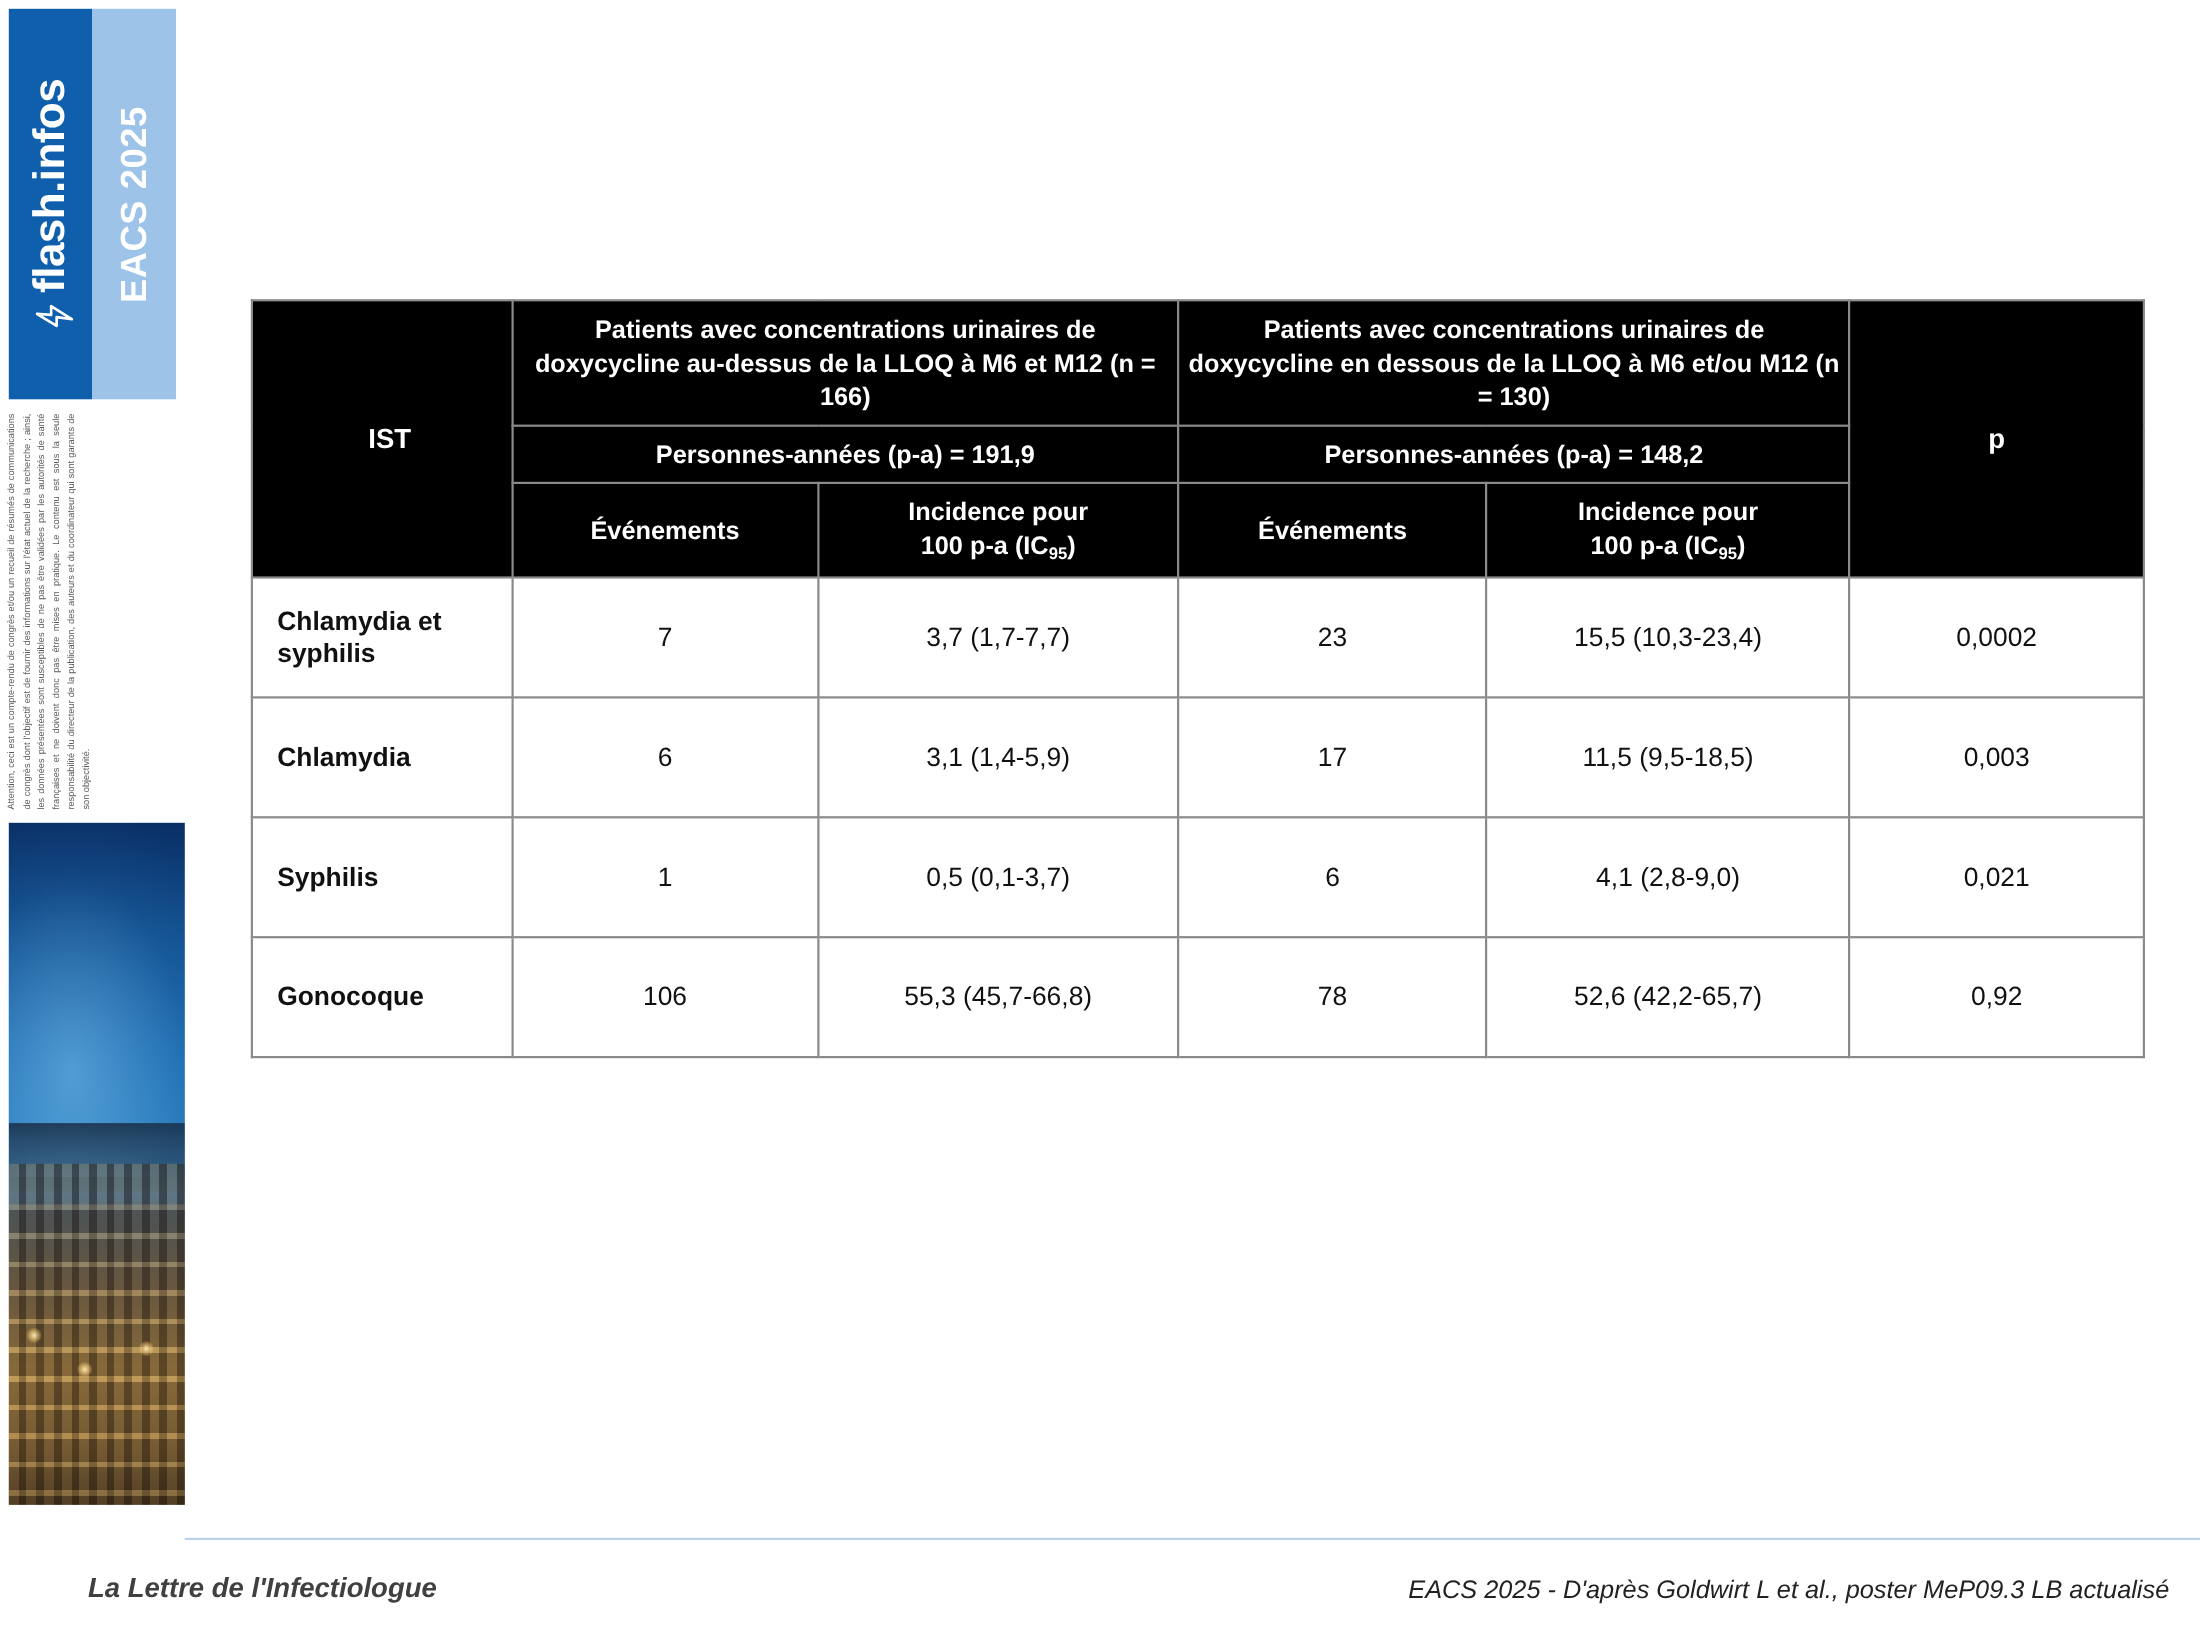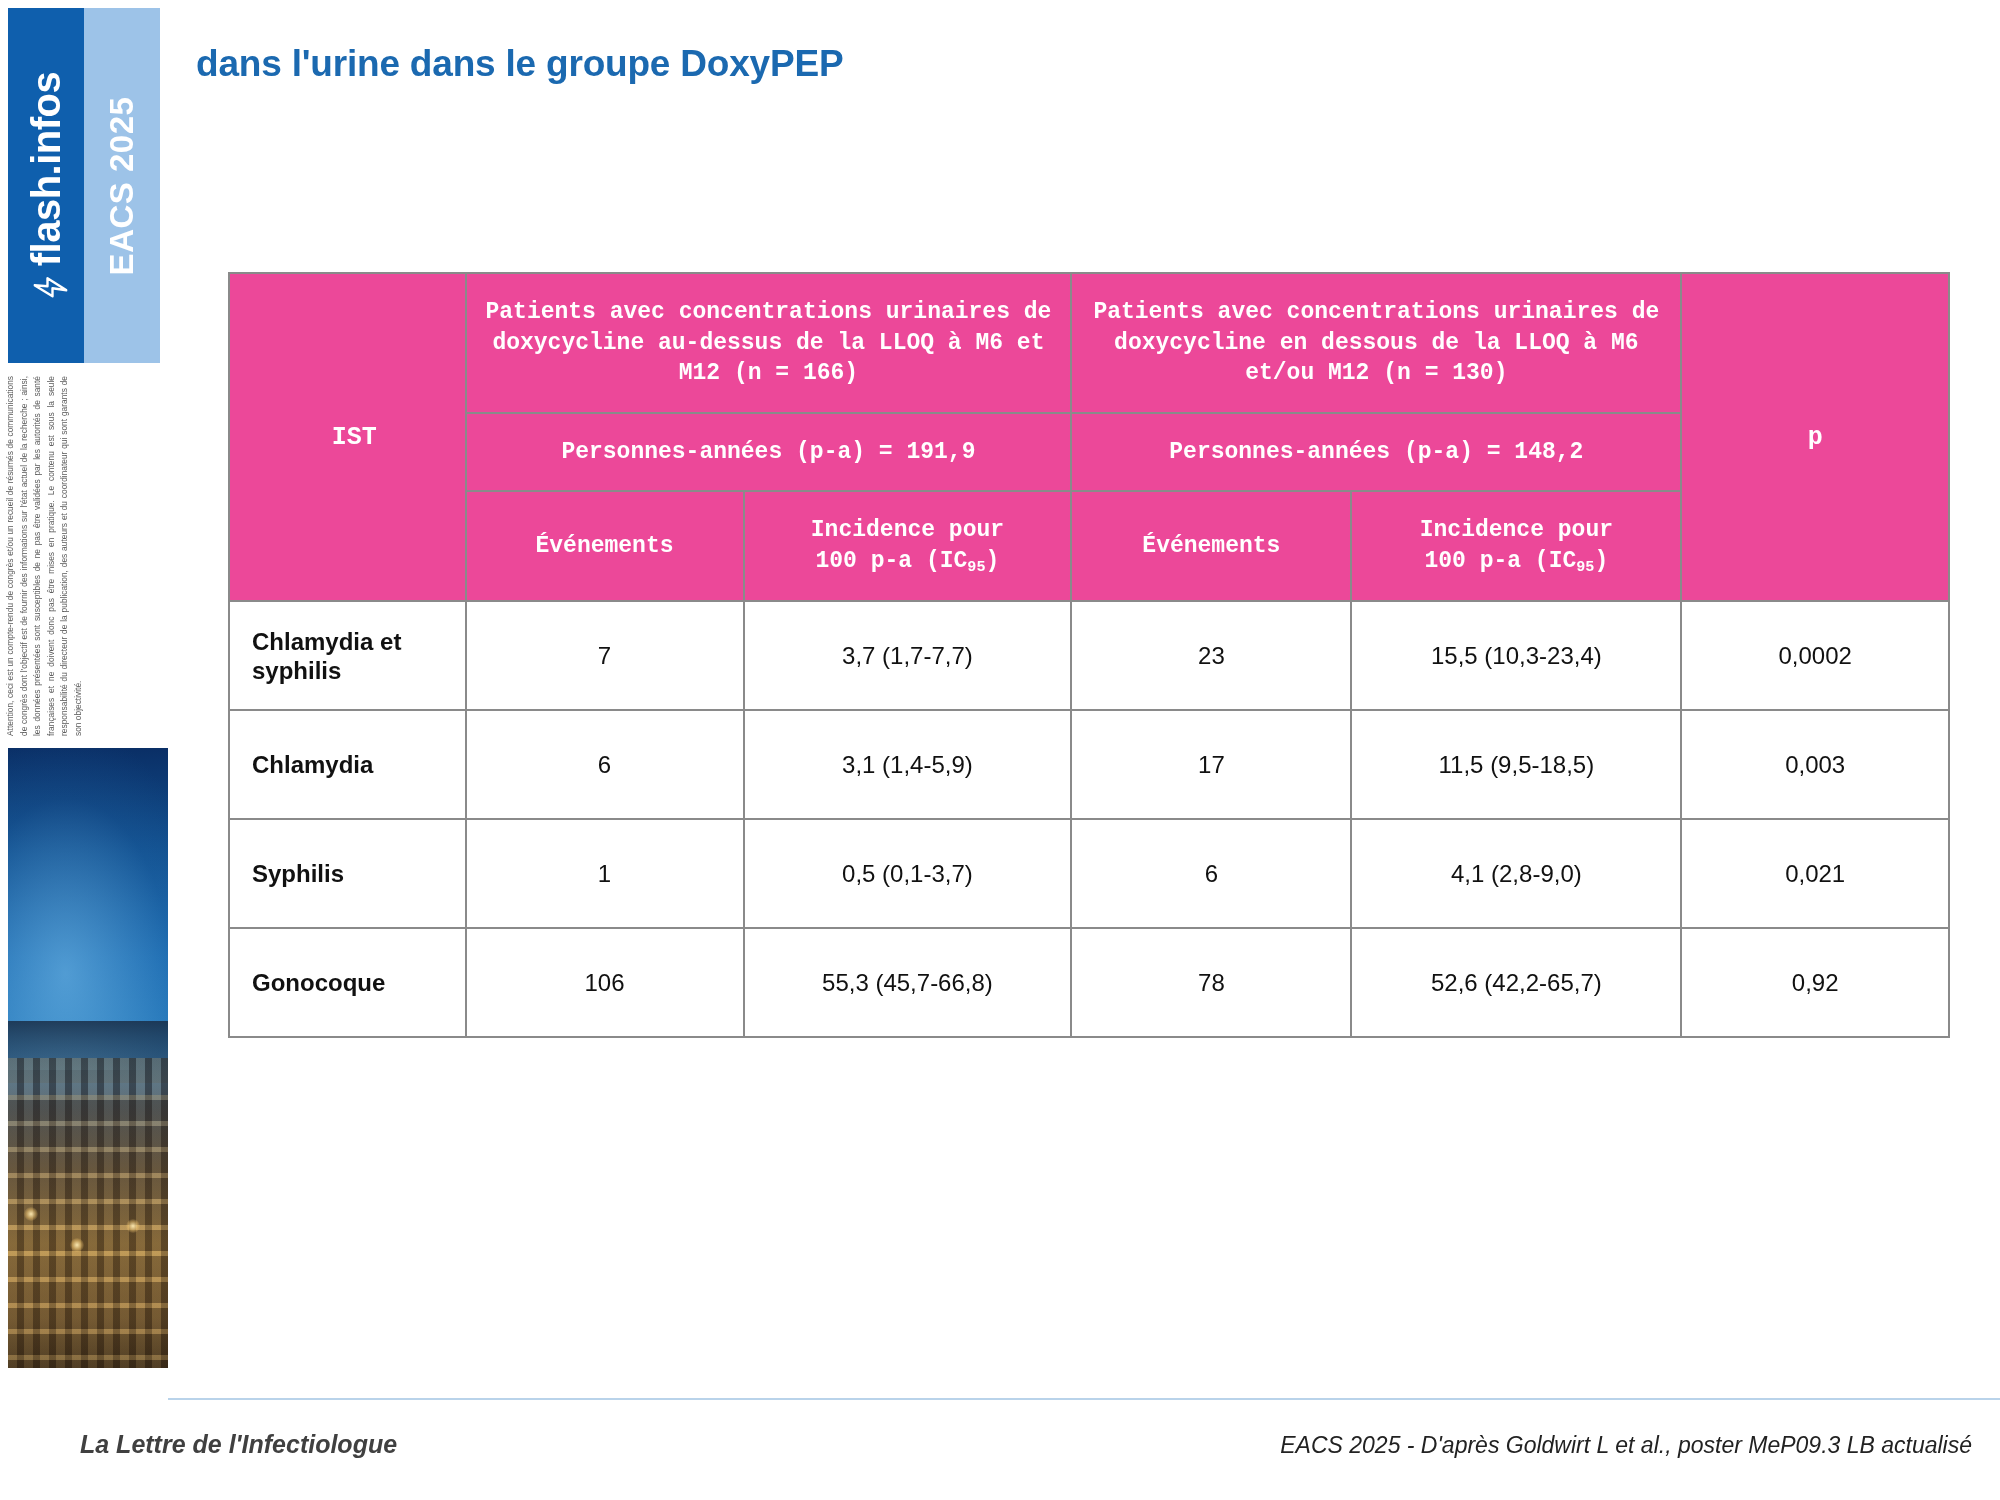--- a/index.html
+++ b/index.html
@@ -185,29 +185,28 @@
   table {
     border-collapse: collapse;
     width: 100%;
     table-layout: fixed;
   }
   th, td {
     border: 2px solid #8a8a8a;
     padding: 0;
   }
   thead th {
-    background: #ec4899;
+    background: #000000;
     color: #ffffff;
     font-weight: bold;
     font-size: 23px;
     line-height: 1.33;
     text-align: center;
     vertical-align: middle;
-    padding: 23px 8px;
-    font-family: Liberation Mono, monospace;
+    padding: 10px 8px;
   }
   th.ist-head {
     text-align: center;
     padding-left: 22px;
     font-size: 25px;
   }
   th.p-head {
     font-size: 25px;
   }
   tbody td {
@@ -290,21 +289,20 @@
     <div class="facade"></div>
     <div class="facade2"></div>
     <div class="lamp" style="left:16px; top:74%;"></div>
     <div class="lamp" style="left:62px; top:79%;"></div>
     <div class="lamp" style="left:118px; top:76%;"></div>
   </div>
 
 </div>
 
 <div id="title">
-  <div>dans l'urine dans le groupe DoxyPEP</div>
 </div>
 
 <div id="table-wrap">
   <table>
     <colgroup>
       <col style="width:228px">
       <col style="width:268px">
       <col style="width:316px">
       <col style="width:270px">
       <col style="width:318px">

